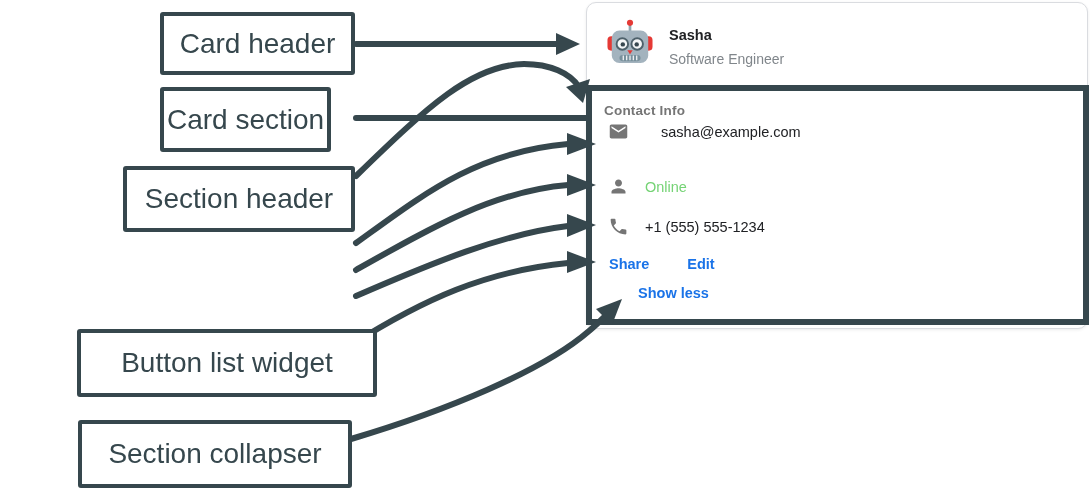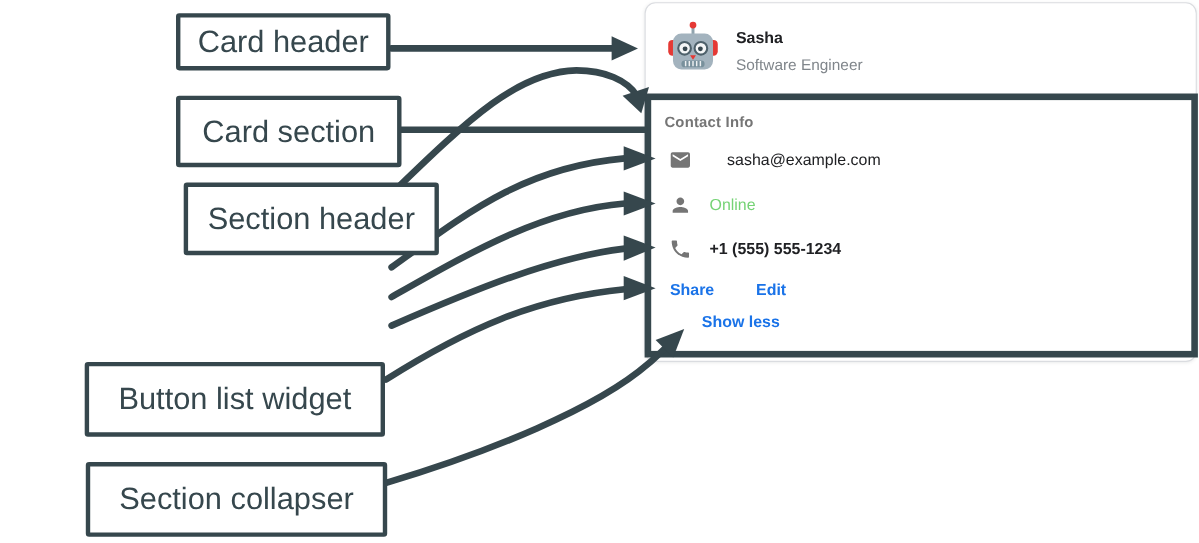--- a/index.html
+++ b/index.html
@@ -8,25 +8,25 @@
     font-family:"Liberation Sans", sans-serif;overflow:hidden;
   }
   
   .label-box{
     position:absolute;box-sizing:border-box;
     border:4px solid #36474D;border-radius:3px;background:#ffffff;
     display:flex;align-items:center;justify-content:center;
     color:#36474D;font-size:28px;line-height:1;white-space:nowrap;
     z-index:3;
   }
-  #lb-card-header   {left:160px;top:12px; width:195px;height:52px;}
-  #lb-card-section  {left:160px;top:87px; width:205px;height:65px;}
-  #lb-section-header{left:123px;top:166px;width:232px;height:66px;margin-left:44px;}
+  #lb-card-header   {left:160px;top:12px; width:195px;height:63px;}
+  #lb-card-section  {left:160px;top:87px; width:171px;height:65px;}
+  #lb-section-header{left:123px;top:166px;width:232px;height:66px;}
   #lb-decorated     {left:12px; top:248px;width:341px;height:67px;}
-  #lb-button-list   {left:77px; top:329px;width:273px;height:68px;}
+  #lb-button-list   {left:77px; top:329px;width:300px;height:68px;}
   #lb-collapser     {left:78px; top:420px;width:274px;height:68px;}
 
   
   svg.arrows{position:absolute;left:0;top:0;z-index:2;pointer-events:none;}
   .arrow-shaft{fill:none;stroke:#36474D;stroke-width:6;stroke-linecap:round;}
   .arrow-head{fill:#36474D;stroke:none;}
 
   
   .card{
     position:absolute;left:586px;top:2px;width:502px;height:327px;
@@ -39,23 +39,23 @@
   .avatar{position:absolute;left:20px;top:15px;width:46px;height:48px;}
   .person-name{position:absolute;left:82px;top:24px;font-size:14.5px;font-weight:700;color:#202124;text-align:center;}
   .person-role{position:absolute;left:82px;top:48px;font-size:14px;color:#80868B;}
 
   .section-outline{
     position:absolute;left:-1.5px;right:-1.5px;top:82px;height:240px;
     box-sizing:border-box;border:6px solid #36474D;
   }
   .section-title{position:absolute;left:17px;top:100px;font-size:13.5px;font-weight:700;color:#757575;letter-spacing:.2px;}
   .info-row{position:absolute;left:21px;display:flex;align-items:center;gap:16px;}
-  #row-email {top:132px;gap:32px;}
+  #row-email {top:118px;gap:32px;}
   #row-status{top:173px;}
-  #row-phone {top:213px;font-weight:bold;}
+  #row-phone {top:213px;}
   .row-icon{width:21px;height:21px;flex:0 0 auto;}
   .row-text{font-size:14.5px;color:#202124;}
   .row-text.online{color:#75D375;}
 
   .button-row{position:absolute;left:22px;top:253px;display:flex;gap:38px;}
   .text-button{font-size:14.5px;font-weight:700;color:#1A73E8;cursor:pointer;background:none;border:none;padding:0;font-family:inherit;}
   .collapser{position:absolute;left:27px;top:282px;font-size:14.5px;font-weight:700;color:#1A73E8;cursor:pointer;margin-left:24px;}
 </style>
 </head>
 <body>

